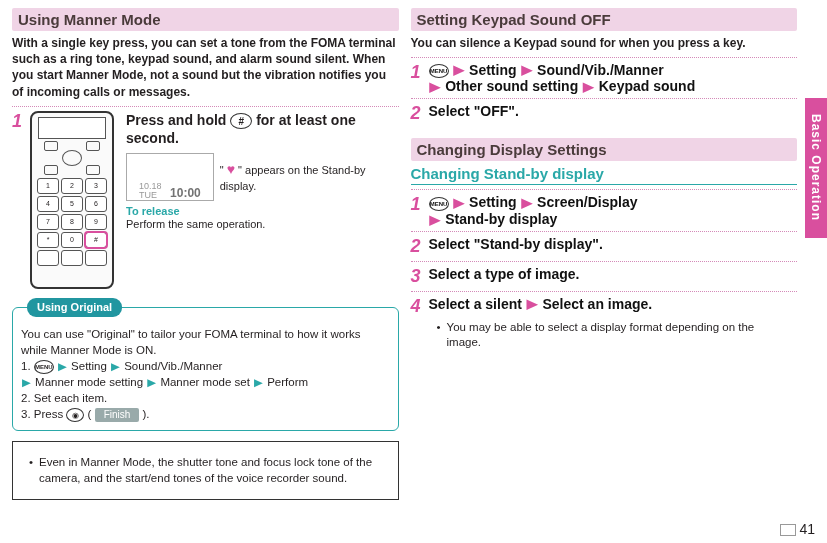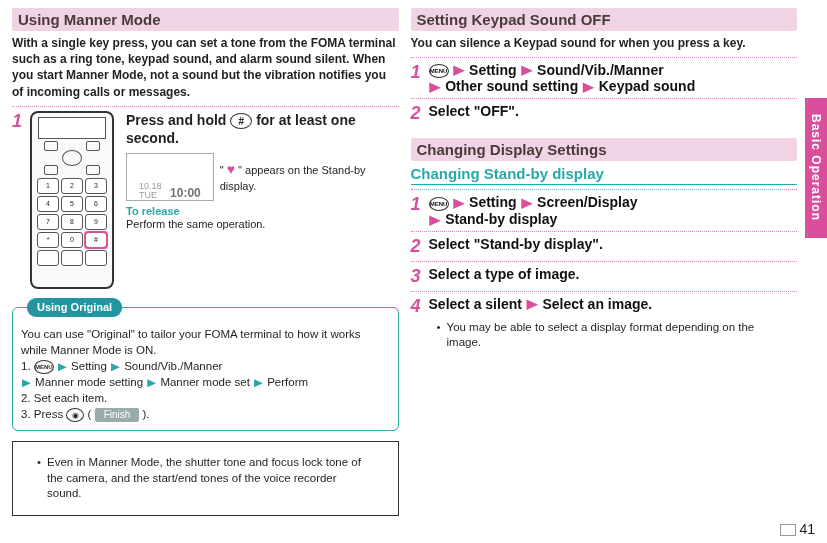--- a/index.html
+++ b/index.html
@@ -173,21 +173,21 @@
     left: 14px;
     background: #2196a0;
     color: #fff;
     font-weight: bold;
     font-size: 11px;
     padding: 2px 10px;
     border-radius: 9px;
   }
   .note-box {
     border: 1px solid #333;
-    padding: 5px 16px;
+    padding: 5px 8px;
     margin-top: 10px;
     font-size: 11.5px;
     line-height: 1.35;
   }
   .menu-ic {
     display: inline-flex;
     align-items:center;
     justify-content:center;
     border:1px solid #333;
     border-radius:50%;

